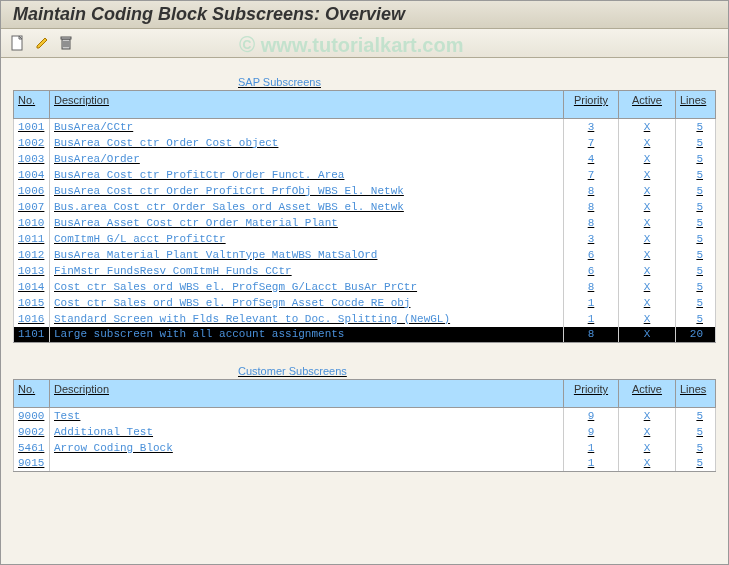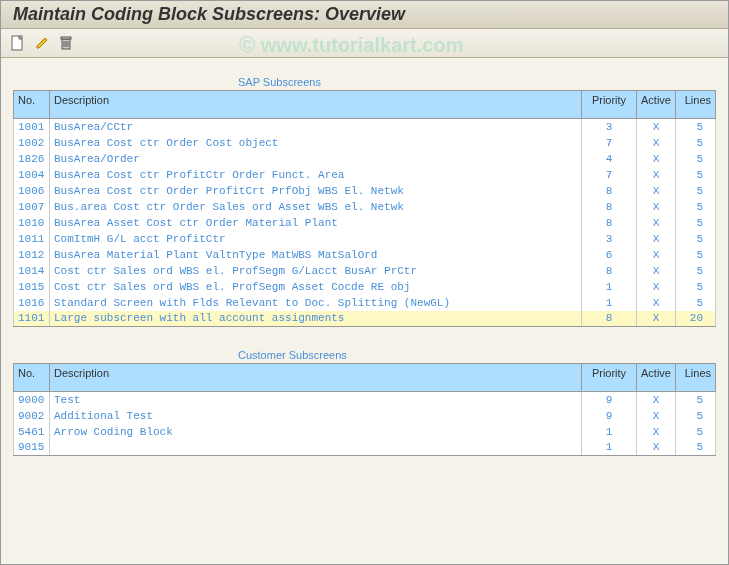--- a/index.html
+++ b/index.html
@@ -50,20 +50,21 @@
       pointer-events: none;
       z-index: 100;
       margin-left: 9px;
     }
     .watermark .copy { font-size: 22px; }
     .content {
       padding: 18px 12px 10px 12px;
     }
     .section {
       margin-bottom: 22px;
+      text-decoration: underline;
     }
     .section-label {
       color: #4a90d9;
       font-size: 11px;
       margin-bottom: 2px;
       padding-left: 225px;
     }
     table {
       border-collapse: collapse;
       width: 100%;
@@ -88,25 +89,25 @@
       color: #4a90d9;
       font-family: "Courier New", monospace;
       font-size: 11px;
       white-space: nowrap;
       height: 16px;
     }
     tr:last-child td { border-bottom: 1px solid #999; }
     .col-no { width: 36px; }
     .col-desc { }
     .col-priority { width: 55px; text-align: center; }
-    .col-active { width: 39px; text-align: center; }
-    .col-lines { width: 40px; text-align: right; }
+    .col-active { width: 57px; text-align: center; }
+    .col-lines { width: 40px; text-align: left; }
     td.center { text-align: center; }
     td.right { text-align: right; padding-right: 12px; }
-    tr.selected td { background: #fef9c3; }
+    tr.selected td { background: #000000; }
   </style>
 </head>
 <body>
 
 <div class="title-bar">Maintain Coding Block Subscreens: Overview</div>
 
 <div class="toolbar">
   <button class="toolbar-btn">
     <svg width="14" height="16" viewBox="0 0 14 16">
         <rect x="1" y="1" width="10" height="14" fill="#fff" stroke="#666"></rect>
@@ -154,21 +155,21 @@
             <td class="right">5</td>
           </tr>
           <tr>
             <td>1002</td>
             <td>BusArea  Cost ctr   Order    Cost object</td>
             <td class="center">7</td>
             <td class="center">X</td>
             <td class="right">5</td>
           </tr>
           <tr>
-            <td>1826</td>
+            <td>1003</td>
             <td>BusArea/Order</td>
             <td class="center">4</td>
             <td class="center">X</td>
             <td class="right">5</td>
           </tr>
           <tr>
             <td>1004</td>
             <td>BusArea  Cost ctr   ProfitCtr  Order  Funct. Area</td>
             <td class="center">7</td>
             <td class="center">X</td>
@@ -198,20 +199,27 @@
           <tr>
             <td>1011</td>
             <td>ComItmH  G/L acct   ProfitCtr</td>
             <td class="center">3</td>
             <td class="center">X</td>
             <td class="right">5</td>
           </tr>
           <tr>
             <td>1012</td>
             <td>BusArea  Material   Plant     ValtnType MatWBS MatSalOrd</td>
+            <td class="center">6</td>
+            <td class="center">X</td>
+            <td class="right">5</td>
+          </tr>
+          <tr>
+            <td>1013</td>
+            <td>FinMstr  FundsResv  ComItmH  Funds     CCtr</td>
             <td class="center">6</td>
             <td class="center">X</td>
             <td class="right">5</td>
           </tr>
           <tr>
             <td>1014</td>
             <td>Cost ctr Sales ord  WBS el.  ProfSegm  G/Lacct BusAr  PrCtr</td>
             <td class="center">8</td>
             <td class="center">X</td>
             <td class="right">5</td>

